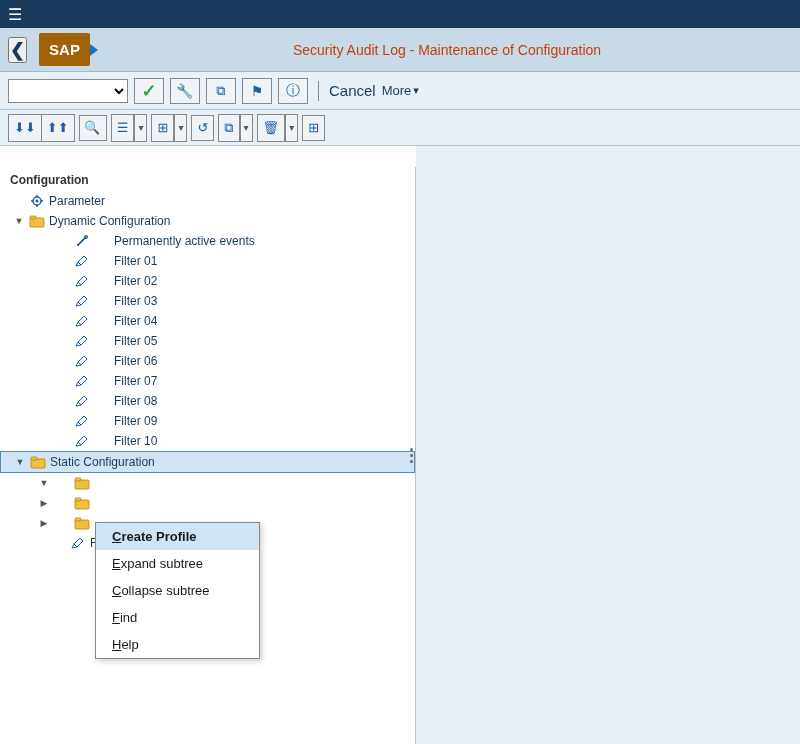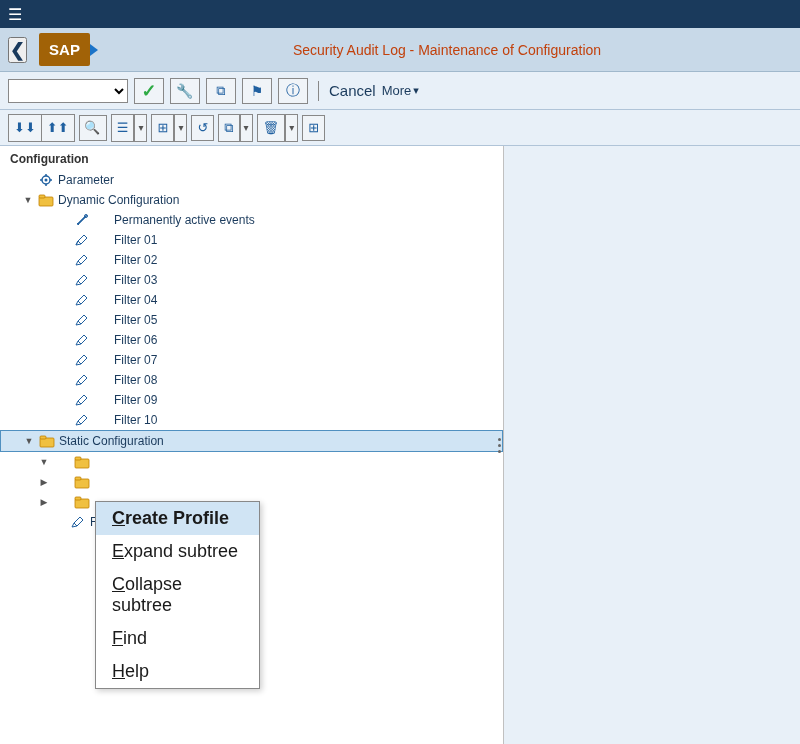--- a/index.html
+++ b/index.html
@@ -177,26 +177,27 @@
     }
 
     
     .main {
       display: flex;
       height: calc(744px - 28px - 44px - 38px - 36px);
     }
 
     
     .tree-panel {
-      width: 504px;
+      width: 416px;
       overflow-y: auto;
       overflow-x: hidden;
       background: #fff;
       border-right: 1px solid #c0c0c0;
       position: relative;
+      margin-top: 21px;
     }
 
     .tree-label-root {
       padding: 6px 10px 4px 10px;
       font-weight: bold;
       font-size: 12px;
       color: #333;
     }
 
     .tree-item {
@@ -207,21 +208,21 @@
       white-space: nowrap;
       font-size: 12px;
       color: #1a3a5c;
       position: relative;
     }
     .tree-item.selected {
       background: #d0e4f4;
       border: 1px solid #5090c0;
     }
 
-    .indent1 { padding-left: 20px; }
+    .indent1 { padding-left: 11px; }
     .indent2 { padding-left: 36px; gap: 20px; }
     .indent3 { padding-left: 52px; }
 
     .expand-icon {
       width: 16px;
       height: 16px;
       display: inline-flex;
       align-items: center;
       justify-content: center;
       font-size: 10px;
@@ -249,21 +250,21 @@
       left: 95px;
       top: 355px;
       background: #fff;
       border: 1px solid #888;
       box-shadow: 2px 2px 6px rgba(0,0,0,0.2);
       z-index: 100;
       width: 165px;
     }
     .context-menu-item {
       padding: 6px 16px;
-      font-size: 18px;
+      font-size: 13px;
       color: #1a1a1a;
       cursor: pointer;
       display: flex;
     }
     .context-menu-item.active {
       background: #d0e4f4;
       font-weight: bold;
     }
     .underline-char {
       text-decoration: underline;

